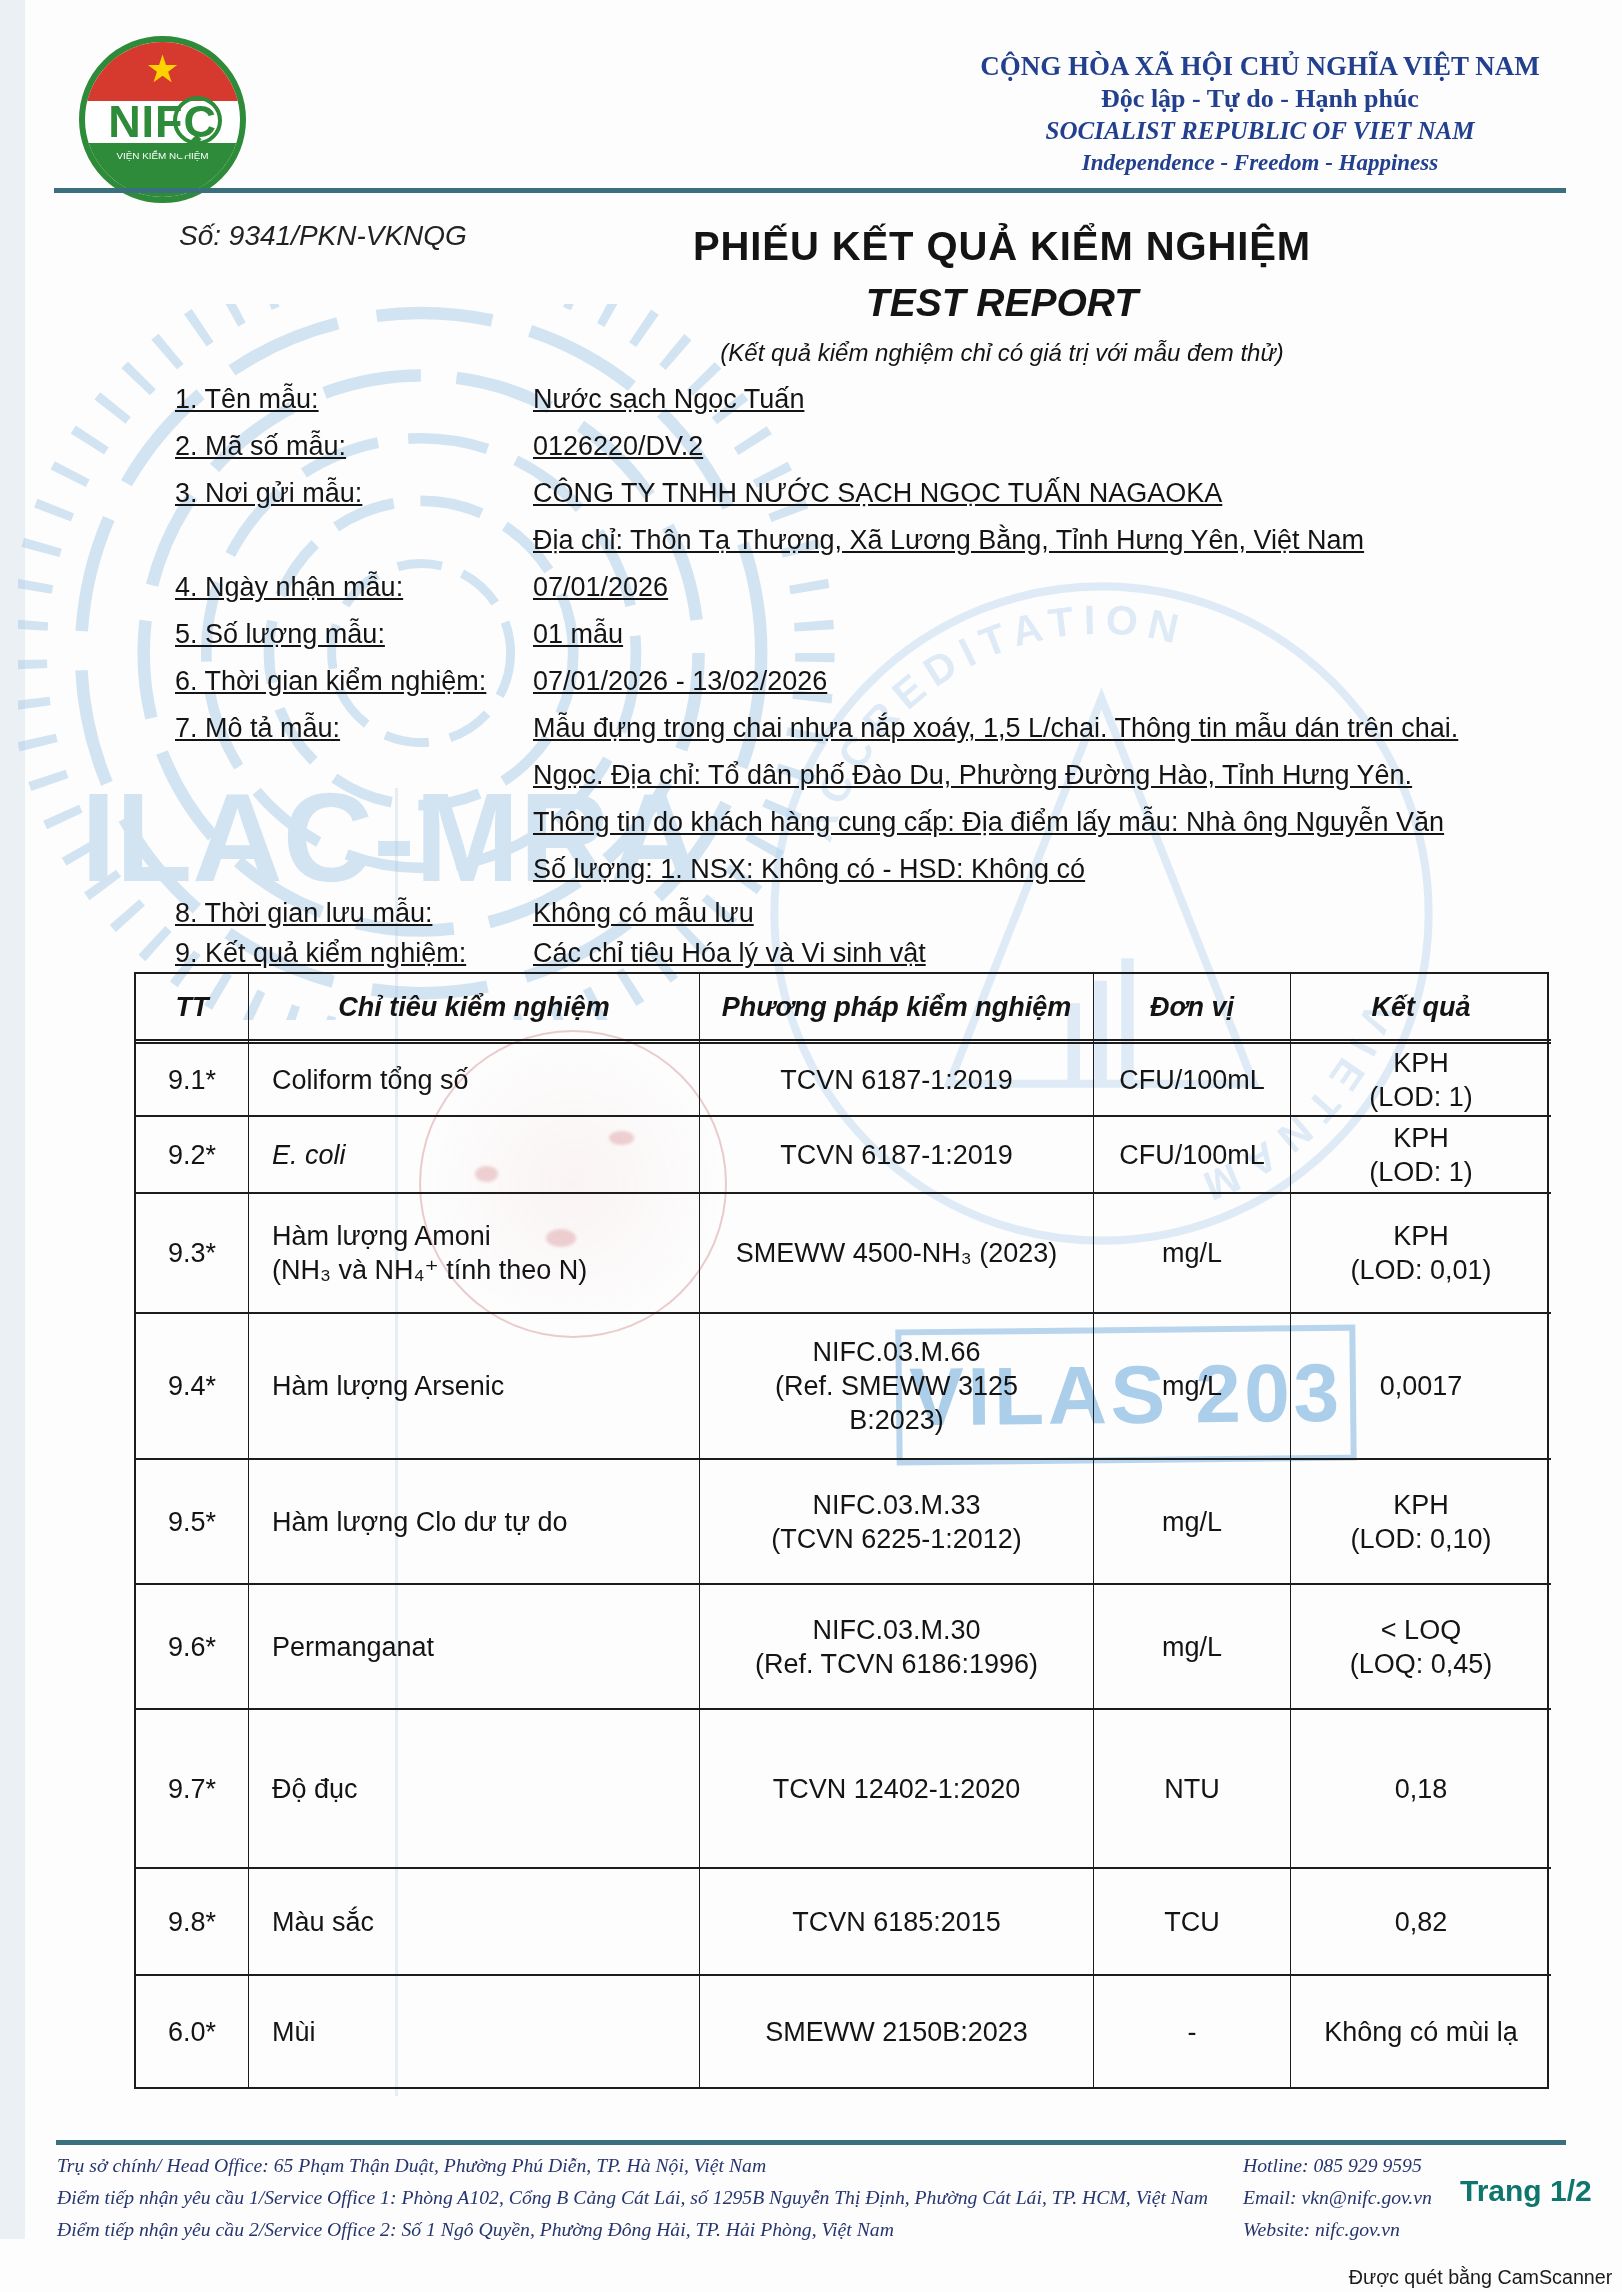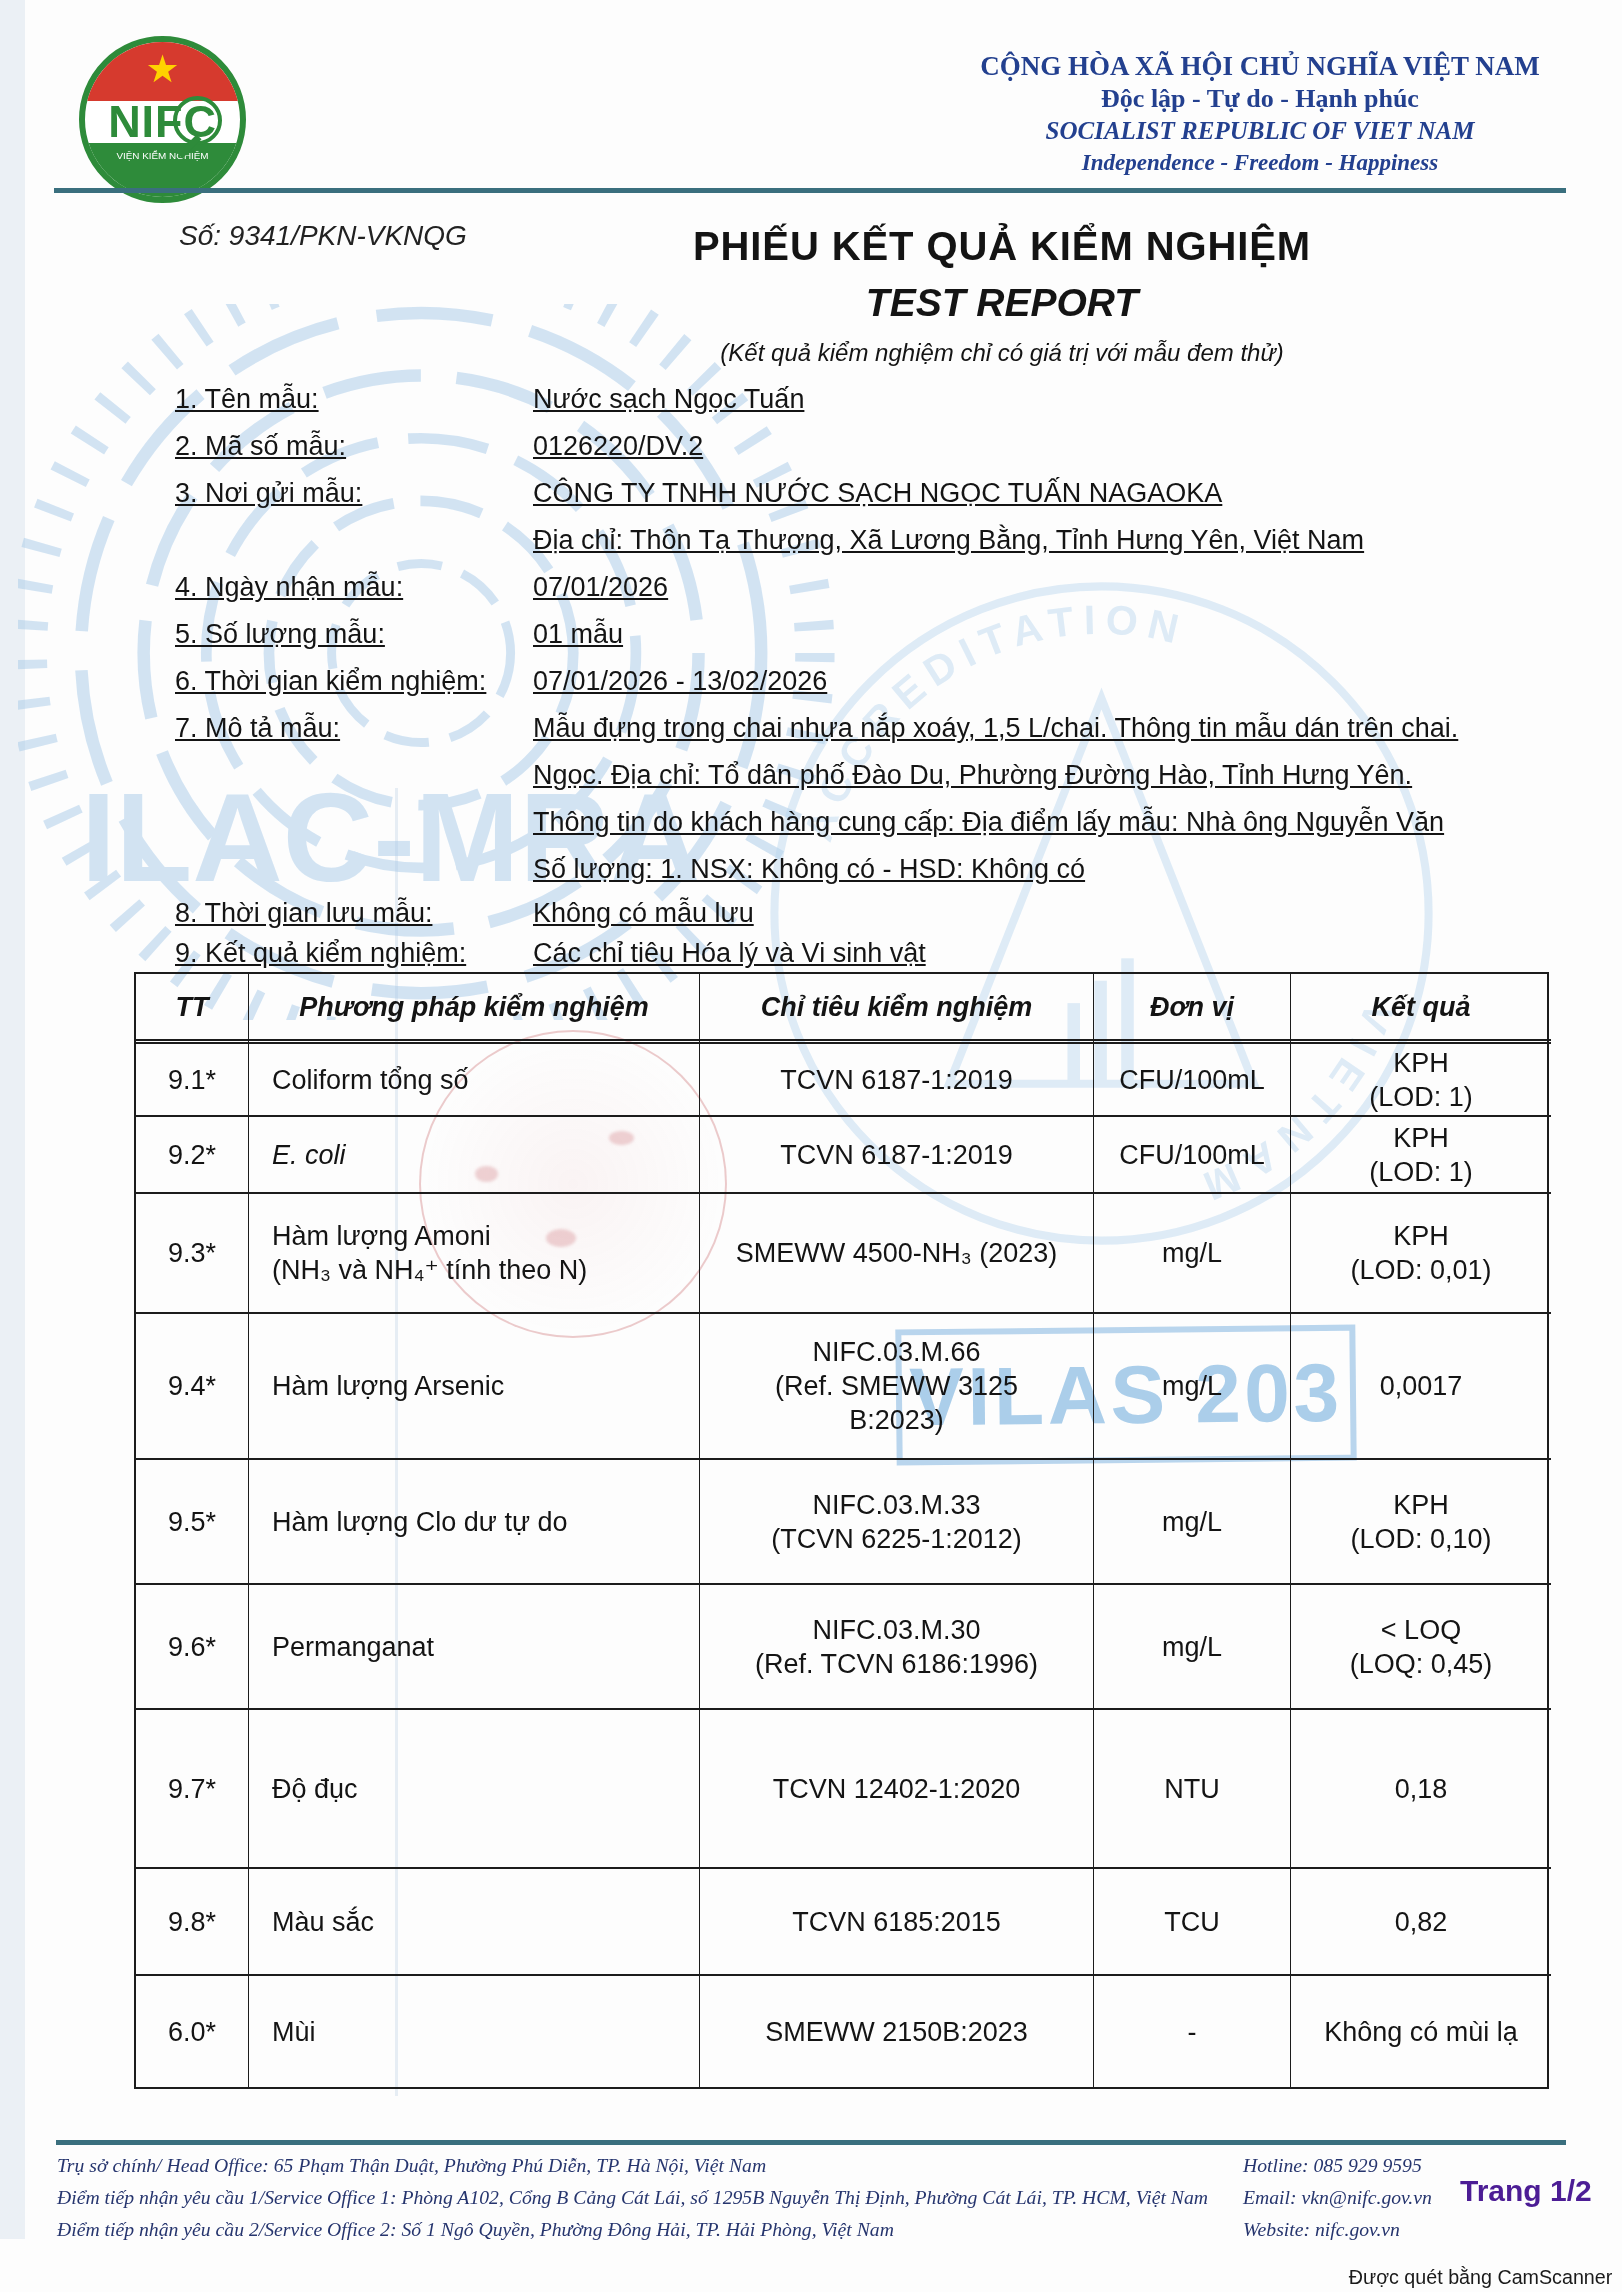--- a/index.html
+++ b/index.html
@@ -62,21 +62,21 @@
   .c.bot{border-bottom:none;}
   .c.h{font-weight:bold;font-style:italic;border-bottom:5.4px double #1c1c1c;}
   .c.name{align-items:flex-start;text-align:left;padding-left:23px;padding-right:7.2px;}
   .it{font-style:italic;}
   
   .foot-rule{left:56px;top:2140px;width:1510px;height:4.5px;background:#3a6f7e;}
   .foot{font-family:"Liberation Serif","DejaVu Serif",serif;font-style:italic;color:#26356e;
         font-size:19.7px;line-height:32px;white-space:nowrap;}
   .foot-left{left:57px;top:2149px;}
   .foot-right{left:1243px;top:2149px;}
-  .page-no{left:1460px;top:2174px;font-size:30px;font-weight:bold;color:#4c1d95;}
+  .page-no{left:1460px;top:2174px;font-size:30px;font-weight:bold;color:#0f766e;}
   .scan-credit{right:10.7px;top:2266px;font-size:19.7px;color:#1a1a1a;}
 </style>
 </head>
 <body>
 
 <div class="page">
 
   <div class="abs scan-edge"></div>
   <div class="abs fold-line"></div>
 
@@ -208,22 +208,22 @@
       <div class="info-label">9. Kết quả kiểm nghiệm:</div>
       <div>
           <div class="info-line">Các chỉ tiêu Hóa lý và Vi sinh vật</div>
         </div>
     </div>
   </div>
 
   <div class="abs tbl">
 
     <div class="c h">TT</div>
+    <div class="c h">Chỉ tiêu kiểm nghiệm</div>
     <div class="c h">Phương pháp kiểm nghiệm</div>
-    <div class="c h">Chỉ tiêu kiểm nghiệm</div>
     <div class="c h">Đơn vị</div>
     <div class="c h last">Kết quả</div>
 
     <div class="c">9.1*</div>
     <div class="c name">
         <div>Coliform tổng số</div>
       </div>
     <div class="c">
         <div>TCVN 6187-1:2019</div>
       </div>

